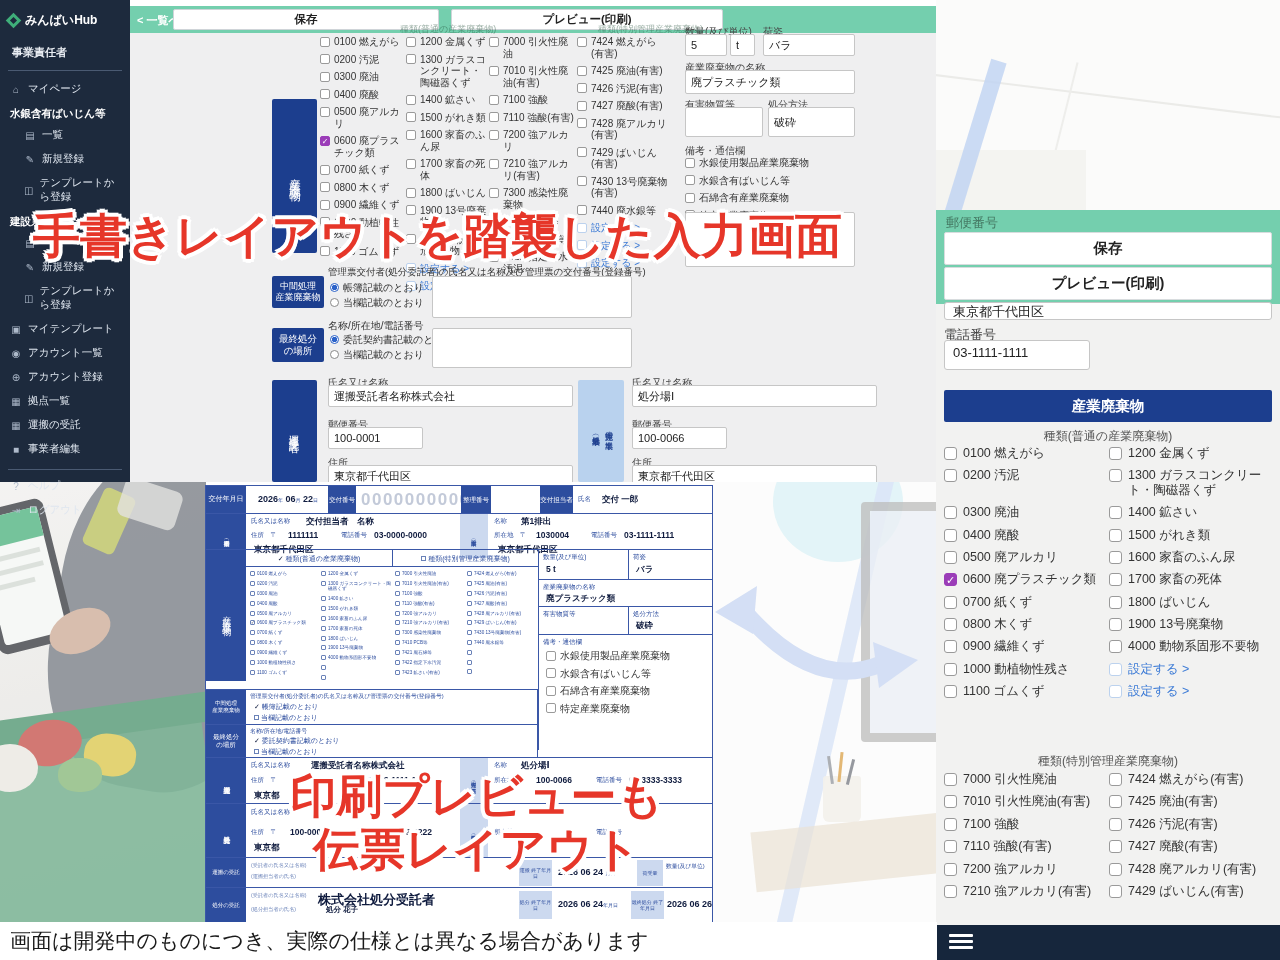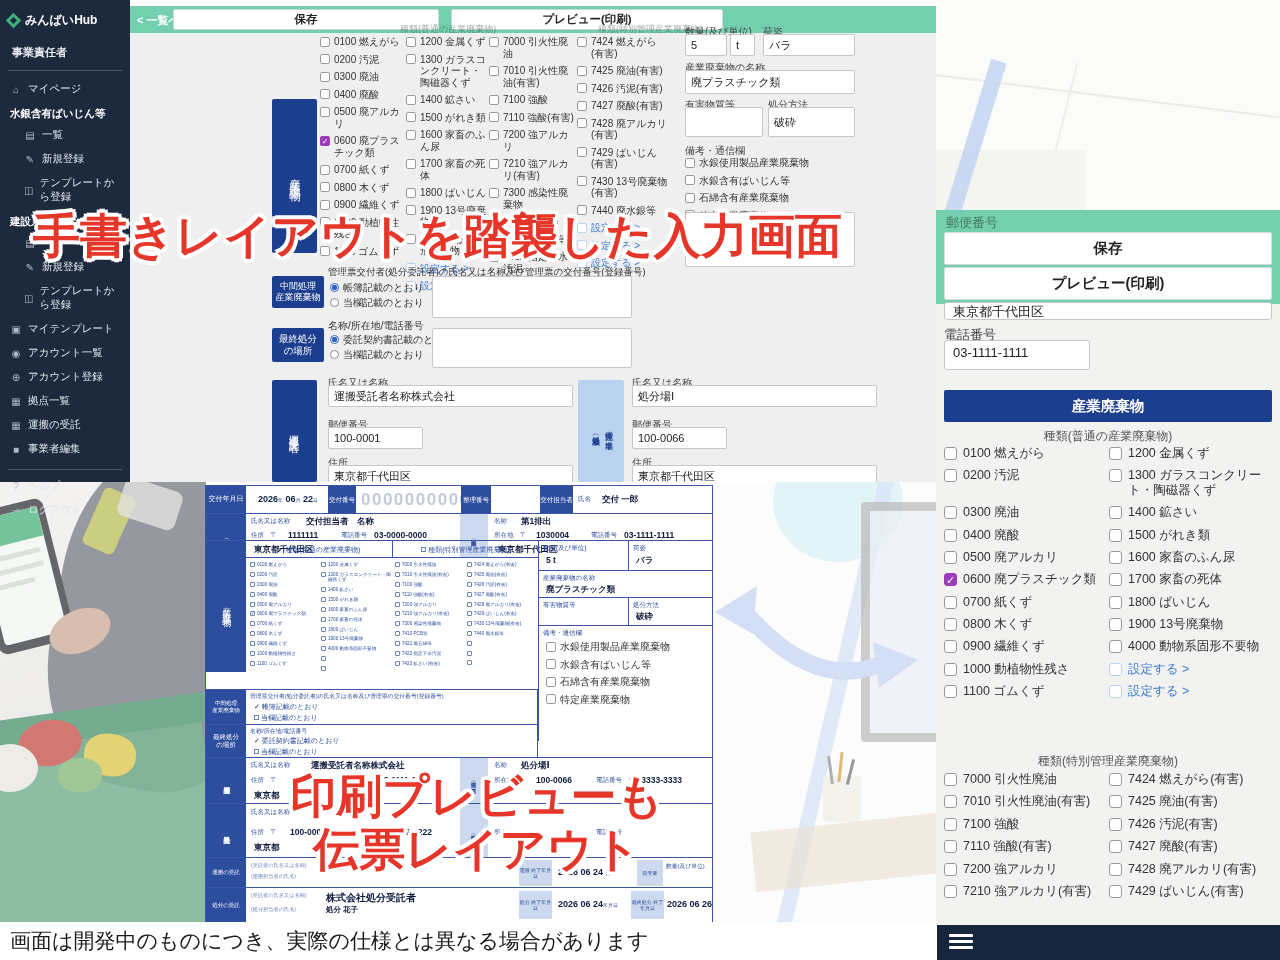--- a/index.html
+++ b/index.html
@@ -522,21 +522,21 @@
       </div>
       <span class="pv-sm" style="left:288px;top:3px;">名称</span>
       <span class="pv-val" style="left:315px;top:2px;">第1排出</span>
       <span class="pv-sm" style="left:288px;top:17px;"><span>所在地</span>　<span>〒</span></span>
       <span class="pv-val" style="left:330px;top:16px;">1030004</span>
       <span class="pv-sm" style="left:385px;top:17px;">電話番号</span>
       <span class="pv-val" style="left:418px;top:16px;">03-1111-1111</span>
       <span class="pv-val" style="left:292px;top:30px;">東京都千代田区</span>
     </div>
 
-    <div class="pv-row" style="top:54px;height:132px;">
+    <div class="pv-row" style="top:63px;height:132px;">
       <div class="pv-label">
         <span class="pv-vl" style="font-size:9px;letter-spacing:3px;">産業廃棄物</span>
       </div>
       <div class="ab" style="left:40px;top:0;width:146px;height:17px;border-bottom:1px solid #3a57a7;text-align:center;font-size:7px;color:#2d4d9e;padding-top:4px;">
         <span class="pv-check">✓</span> <span>種類(普通の産業廃棄物)</span>
       </div>
       <div class="ab" style="left:186px;top:0;width:146px;height:17px;border-bottom:1px solid #3a57a7;border-left:1px solid #3a57a7;text-align:center;font-size:7px;color:#2d4d9e;padding-top:4px;">
         <span style="display:inline-block;width:5px;height:5px;border:.5px solid #6a82b8;vertical-align:0;"></span> <span>種類(特別管理産業廃棄物)</span>
       </div>
       <div class="cb-col mini" style="left:44px;top:21px;width:70px;">
@@ -824,21 +824,21 @@
       <span class="pv-date" style="left:352px;top:9px;">
         <span>2026 06 24</span> <span class="u">月</span><span class="u">日</span>
       </span>
       <div class="pv-ltbox" style="left:431px;top:2px;width:26px;height:26px;font-size:5px;">荷受量</div>
       <span class="pv-sm" style="left:460px;top:4px;font-size:5.8px;">数量(及び単位)</span>
     </div>
 
     <div class="pv-row" style="top:401px;height:35px;">
       <div class="pv-label" style="font-size:5.5px;">処分の受託</div>
       <span class="pv-sm" style="left:45px;top:4px;font-size:5.2px;color:#6a82b8;">(受託者の氏名又は名称)</span>
-      <span class="pv-val" style="left:120px;top:3px;font-size:10px;">株式会社処分受託者</span>
+      <span class="pv-val" style="left:112px;top:3px;font-size:13px;">株式会社処分受託者</span>
       <span class="pv-sm" style="left:45px;top:18px;font-size:5.2px;color:#6a82b8;">(処分担当者の氏名)</span>
       <span class="pv-val" style="left:120px;top:17px;font-size:7.5px;">処分 花子</span>
       <div class="pv-ltbox" style="left:313px;top:3px;width:33px;height:28px;font-size:5px;">処分 終了年月日</div>
       <span class="pv-date" style="left:352px;top:11px;">
         <span>2026 06 24</span><span class="u">年</span><span class="u">月</span><span class="u">日</span>
       </span>
       <div class="pv-ltbox" style="left:425px;top:3px;width:33px;height:28px;font-size:5px;">最終処分 終了年月日</div>
       <span class="pv-date" style="left:461px;top:11px;">
         <span>2026 06 26</span><span class="u">年</span>
       </span>

